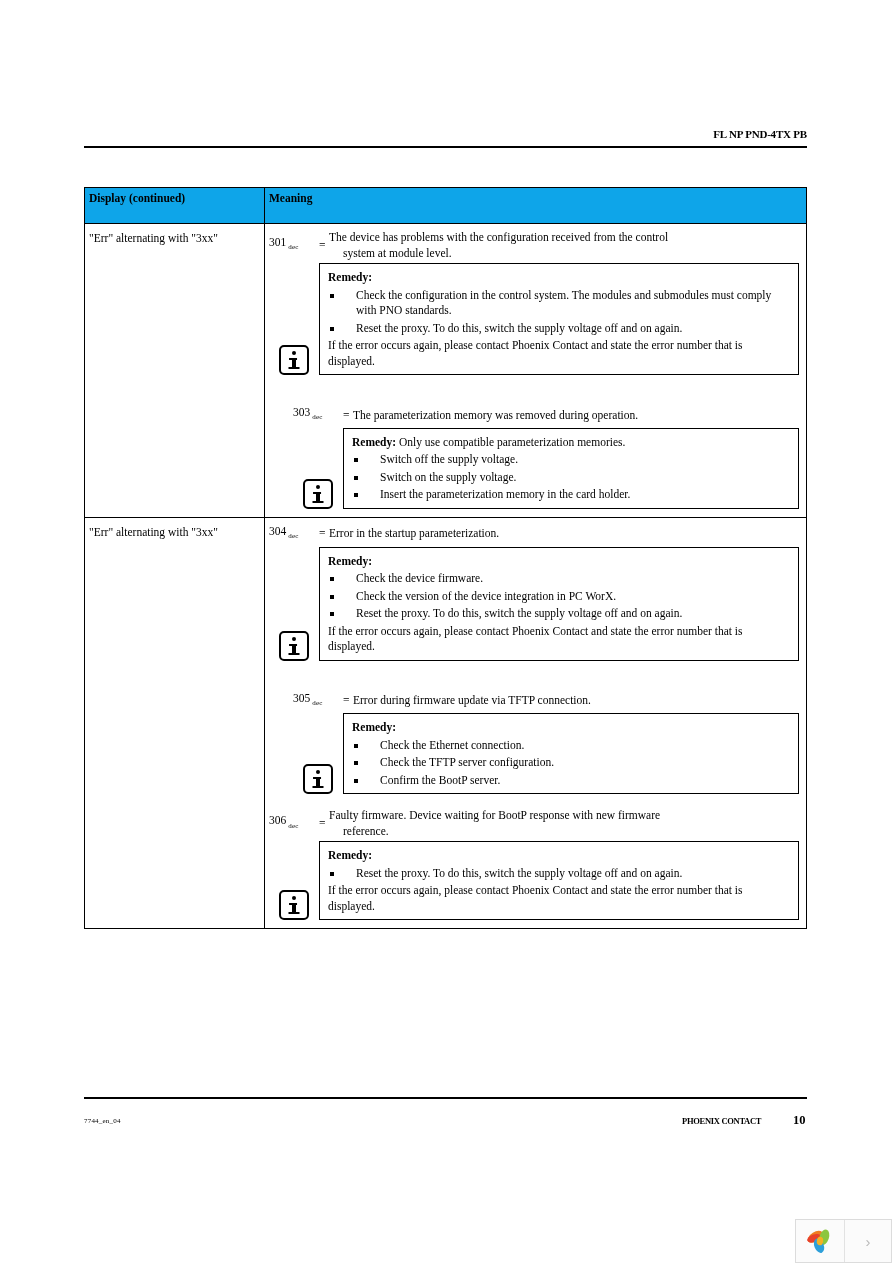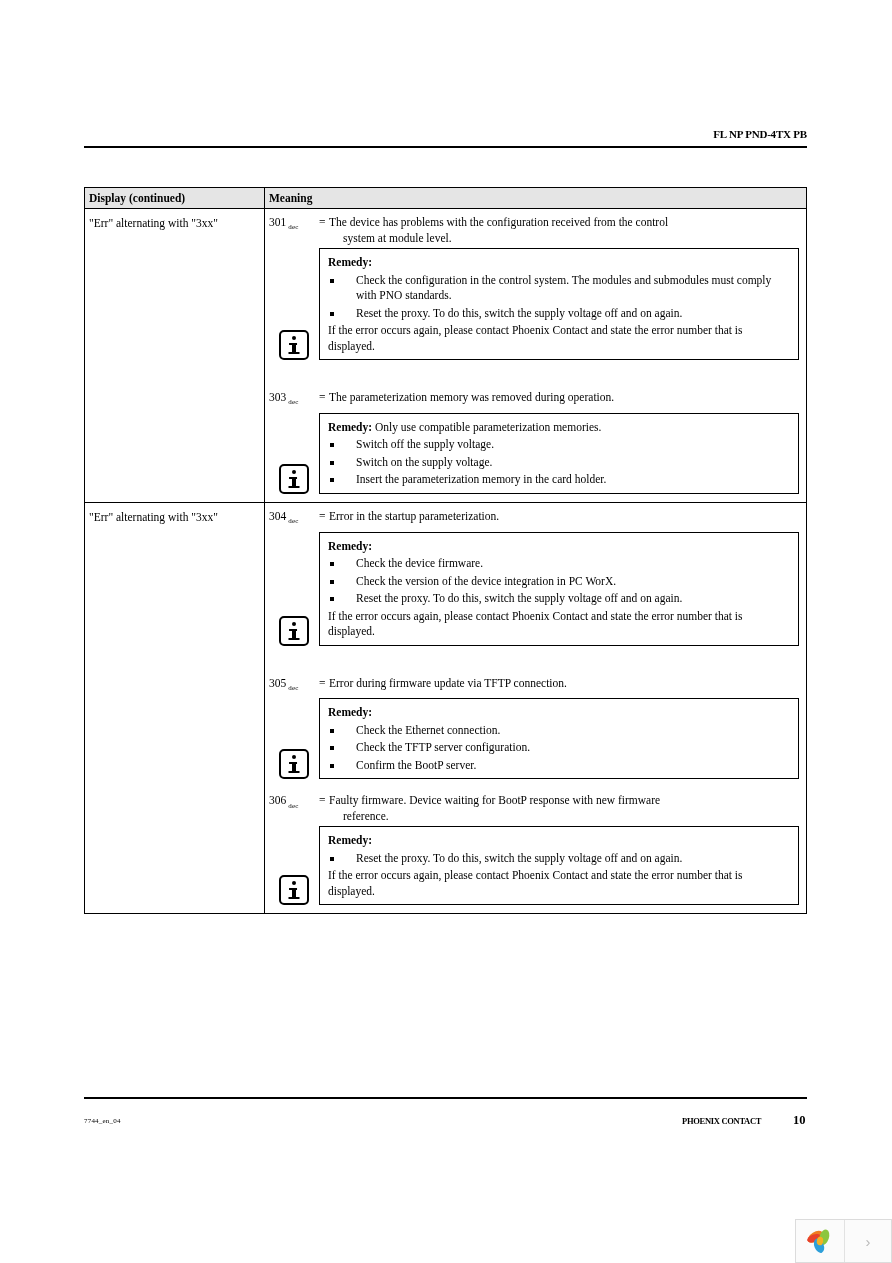--- a/index.html
+++ b/index.html
@@ -55,23 +55,23 @@
     position: absolute;
     left: 84px;
     top: 187px;
     width: 723px;
     border: 1px solid #000000;
     border-collapse: collapse;
     box-sizing: border-box;
   }
   .tbl-head {
     display: flex;
-    background: #e5e5e5;
+    background: #0ea5e9;
     border-bottom: 1px solid #000;
-    height: 21px;
+    height: 36px;
     box-sizing: border-box;
   }
   .th {
     font-size: 11.5px;
     font-weight: bold;
     padding: 3px 0 0 4px;
     box-sizing: border-box;
     line-height: 14px;
   }
   .th-display { width: 180px; border-right: 1px solid #000; }
@@ -95,21 +95,21 @@
     flex: 1;
     box-sizing: border-box;
     padding: 6px 7px 8px 4px;
     position: relative;
   }
 
   
   .entry { position: relative; }
   .entry-head {
     display: flex;
-    align-items: flex-start;
+    align-items: center;
     font-size: 11.5px;
     line-height: 15.5px;
   }
   .code {
     width: 50px;
     flex: 0 0 50px;
     white-space: nowrap;
   }
   .code .sub {
     font-size: 7px;
@@ -217,21 +217,21 @@
     top: 6px;
     width: 4px;
     height: 4px;
     background: #000;
   }
   .remedy-note {
     margin-top: 2px;
   }
 
   .entry + .entry { margin-top: 14px; }
-  .entry.gap-lg { margin-top: 30px; }
+  .entry.gap-lg { margin-top: 30px; margin-left: 24px; }
 
   
   .footer-rule {
     position: absolute;
     left: 84px;
     top: 1097px;
     width: 723px;
     height: 2px;
     background: #000;
   }

